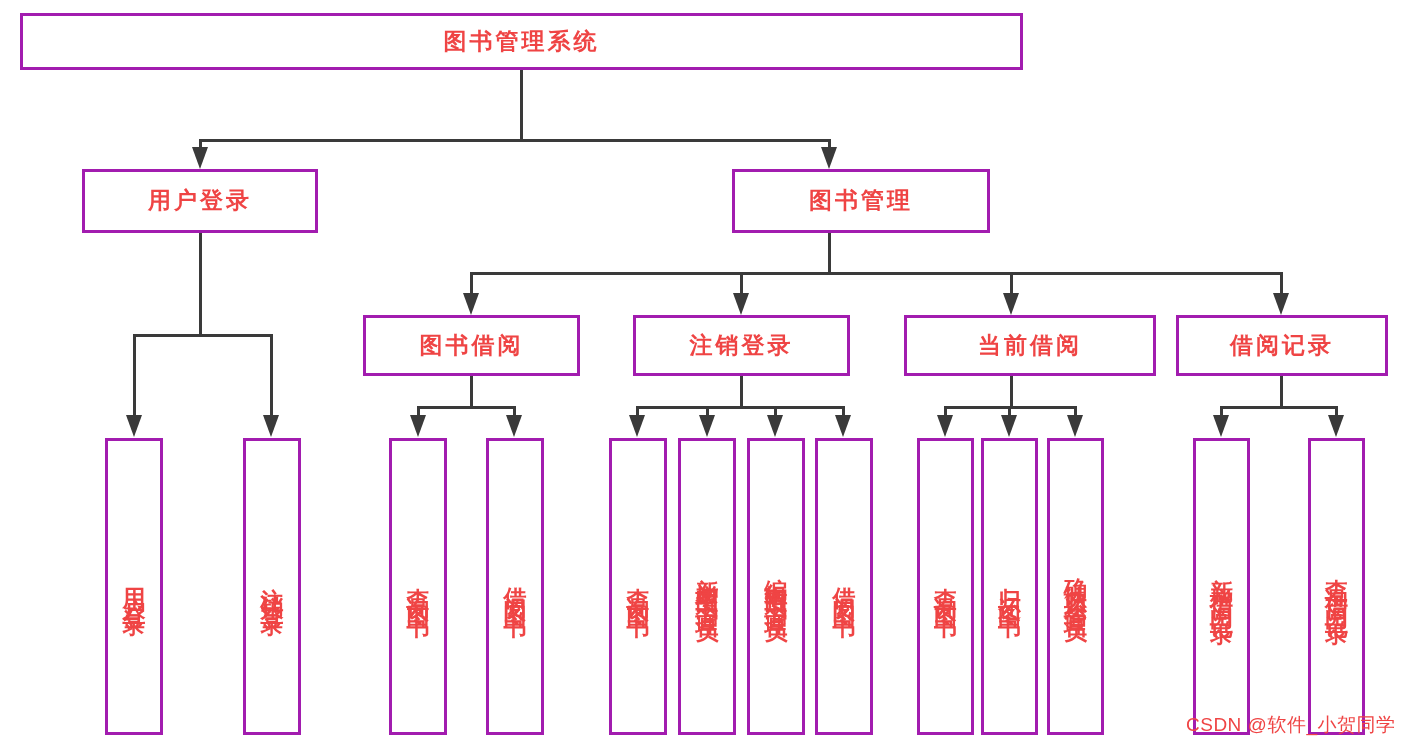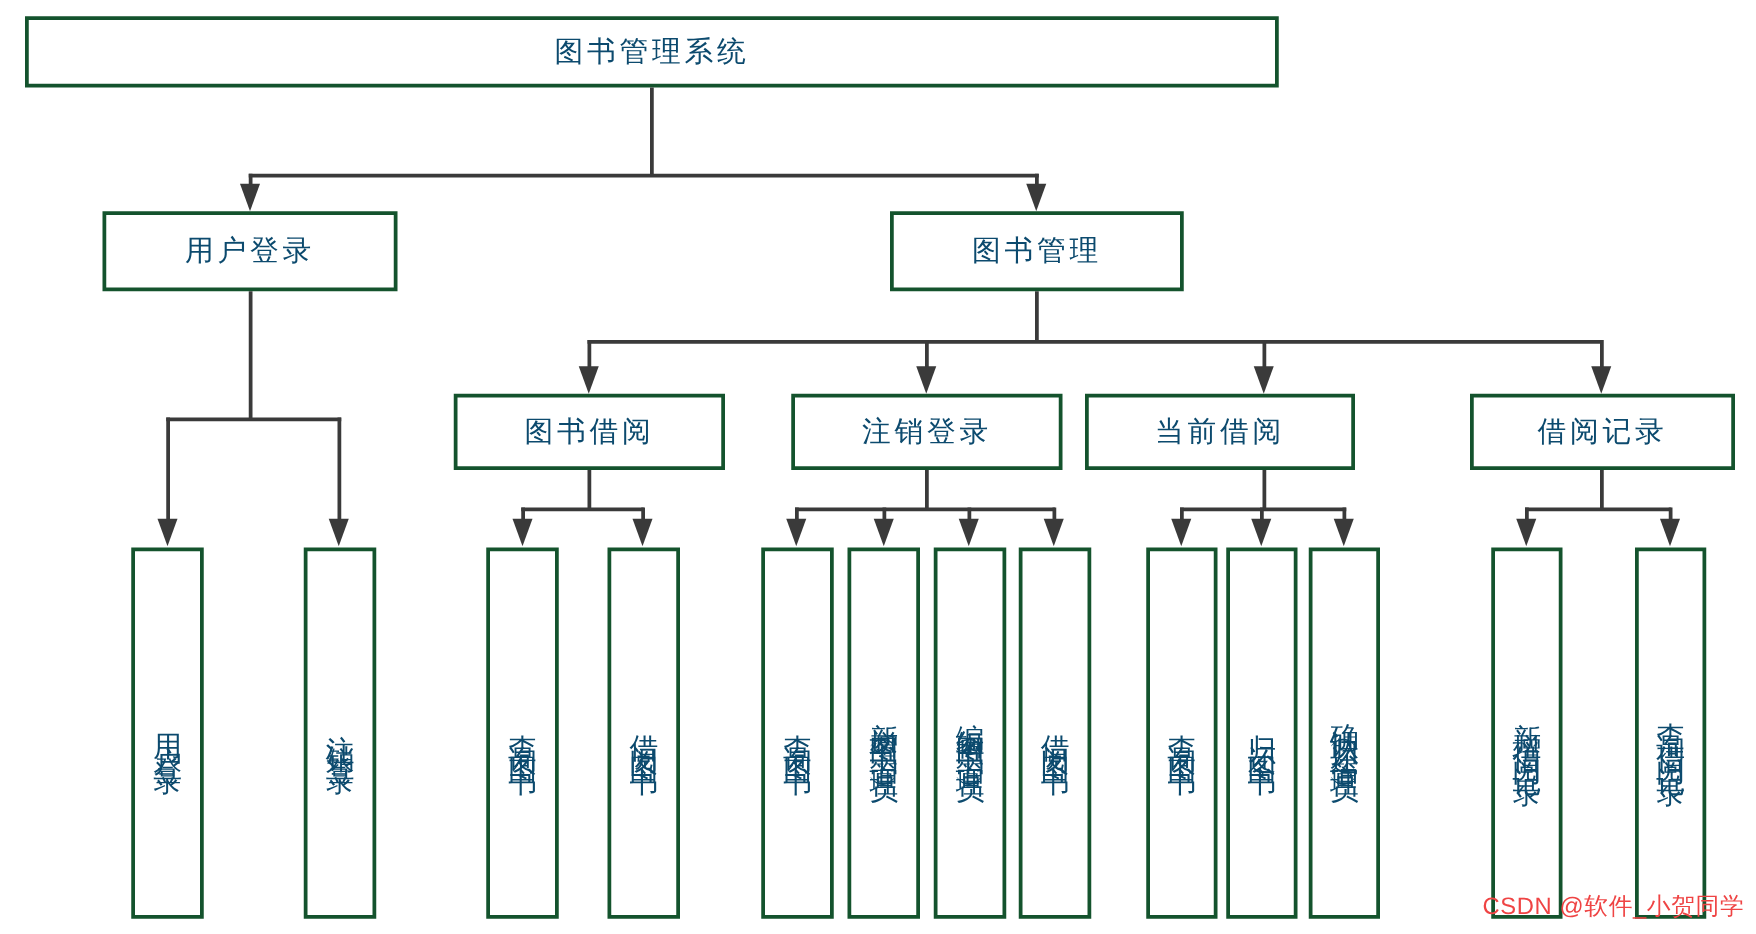--- a/index.html
+++ b/index.html
@@ -3,24 +3,24 @@
 <meta charset="utf-8">
 <style>
   html,body{margin:0;padding:0;}
   body{
     width:1405px;height:747px;position:relative;overflow:hidden;
     background:#ffffff;
     font-family:"Liberation Sans","DejaVu Sans",sans-serif;
   }
   .node{
     position:absolute;box-sizing:border-box;
-    border:3px solid #14532d;background:#ffffff;
+    border:3px solid #a21caf;background:#ffffff;
     display:flex;align-items:center;justify-content:center;
-    color:#0c4a6e;font-size:23px;letter-spacing:3px;
-    line-height:1.2;white-space:nowrap;
+    color:#ef4444;font-size:23px;letter-spacing:3px;
+    line-height:1.2;white-space:nowrap;font-weight:bold;
   }
   .leaf span{
     writing-mode:vertical-rl;text-orientation:mixed;
     letter-spacing:9px;line-height:1;white-space:normal;
   }
   .leaf.long span{letter-spacing:6px;}
   .hline{position:absolute;height:3px;background:#3a3a3a;}
   .vline{position:absolute;width:3px;background:#3a3a3a;}
   .ah{
     position:absolute;width:0;height:0;
@@ -36,31 +36,31 @@
 </head>
 <body>
 
 <div class="node" style="left:20px;top:13px;width:1003px;height:57px">
   <span>图书管理系统</span>
 </div>
 
 <div class="node" style="left:82px;top:169px;width:236px;height:64px">
   <span>用户登录</span>
 </div>
-<div class="node" style="left:712px;top:169px;width:235px;height:64px">
+<div class="node" style="left:732px;top:169px;width:258px;height:64px">
   <span>图书管理</span>
 </div>
 
 <div class="node" style="left:363px;top:315px;width:217px;height:61px">
   <span>图书借阅</span>
 </div>
 <div class="node" style="left:633px;top:315px;width:217px;height:61px">
   <span>注销登录</span>
 </div>
-<div class="node" style="left:868px;top:315px;width:216px;height:61px">
+<div class="node" style="left:904px;top:315px;width:252px;height:61px">
   <span>当前借阅</span>
 </div>
 <div class="node" style="left:1176px;top:315px;width:212px;height:61px">
   <span>借阅记录</span>
 </div>
 
 <div class="node leaf" style="left:105px;top:438px;width:58px;height:297px">
   <span>用户登录</span>
 </div>
 <div class="node leaf" style="left:243px;top:438px;width:58px;height:297px">

